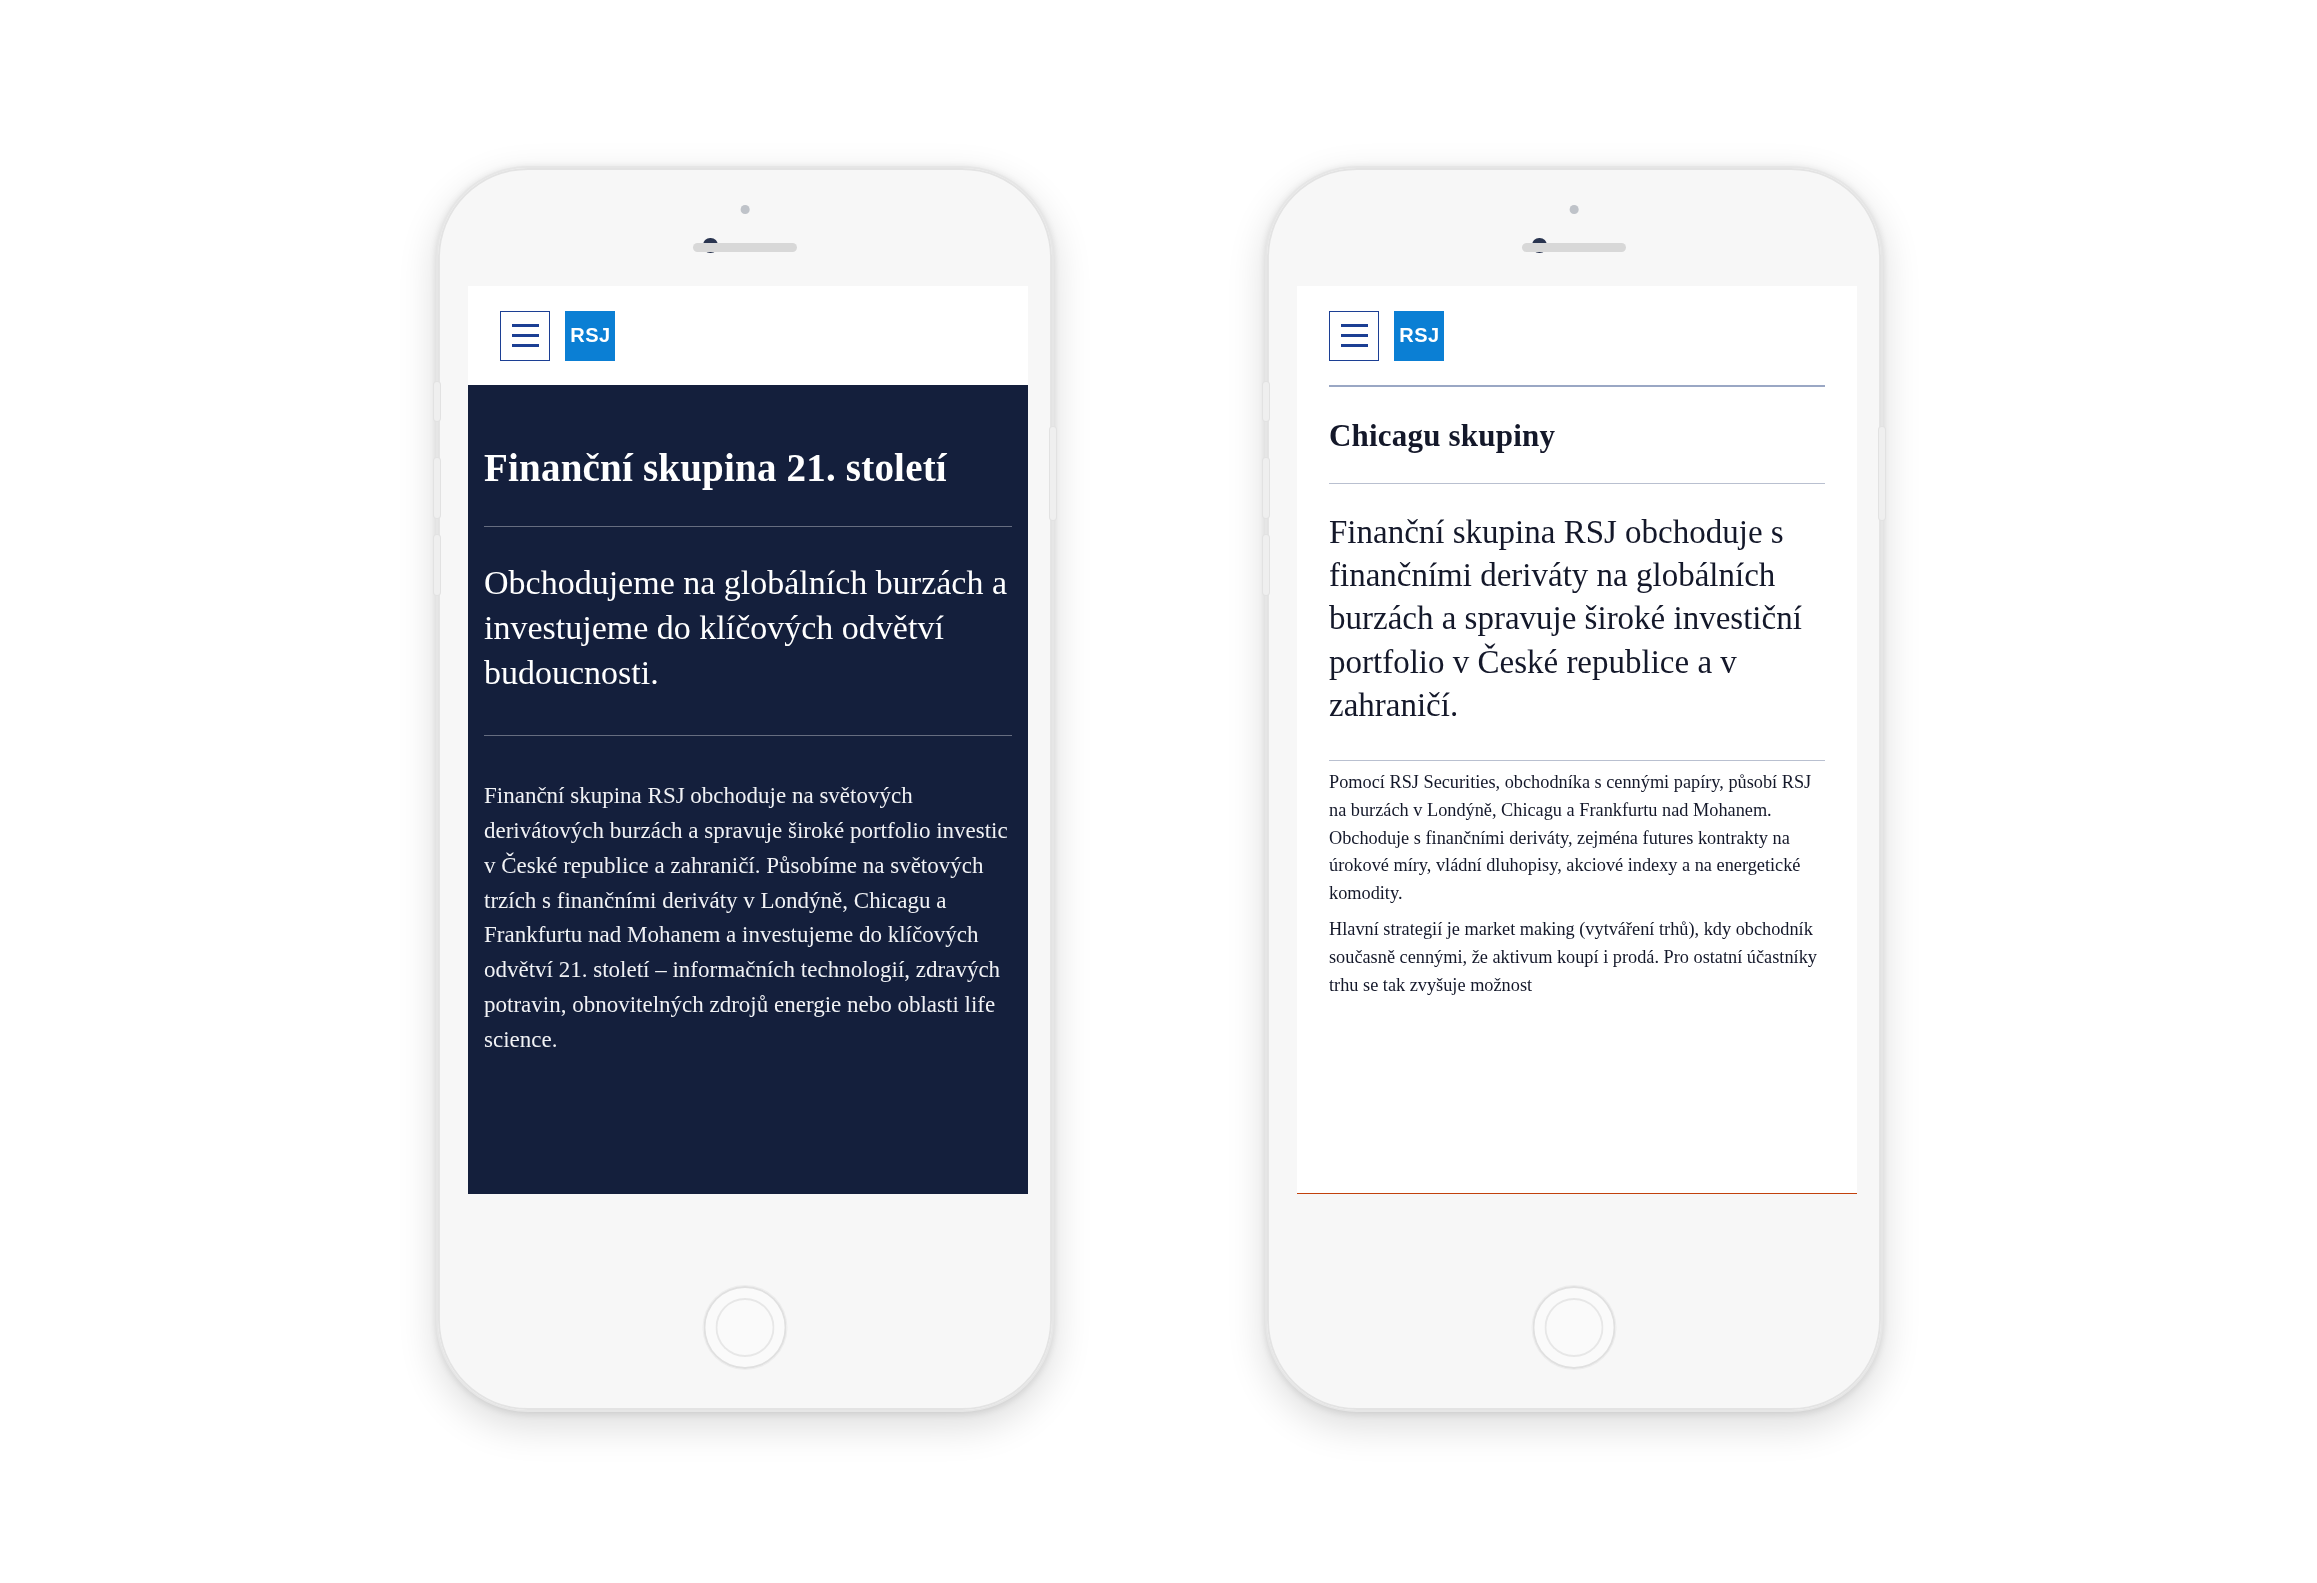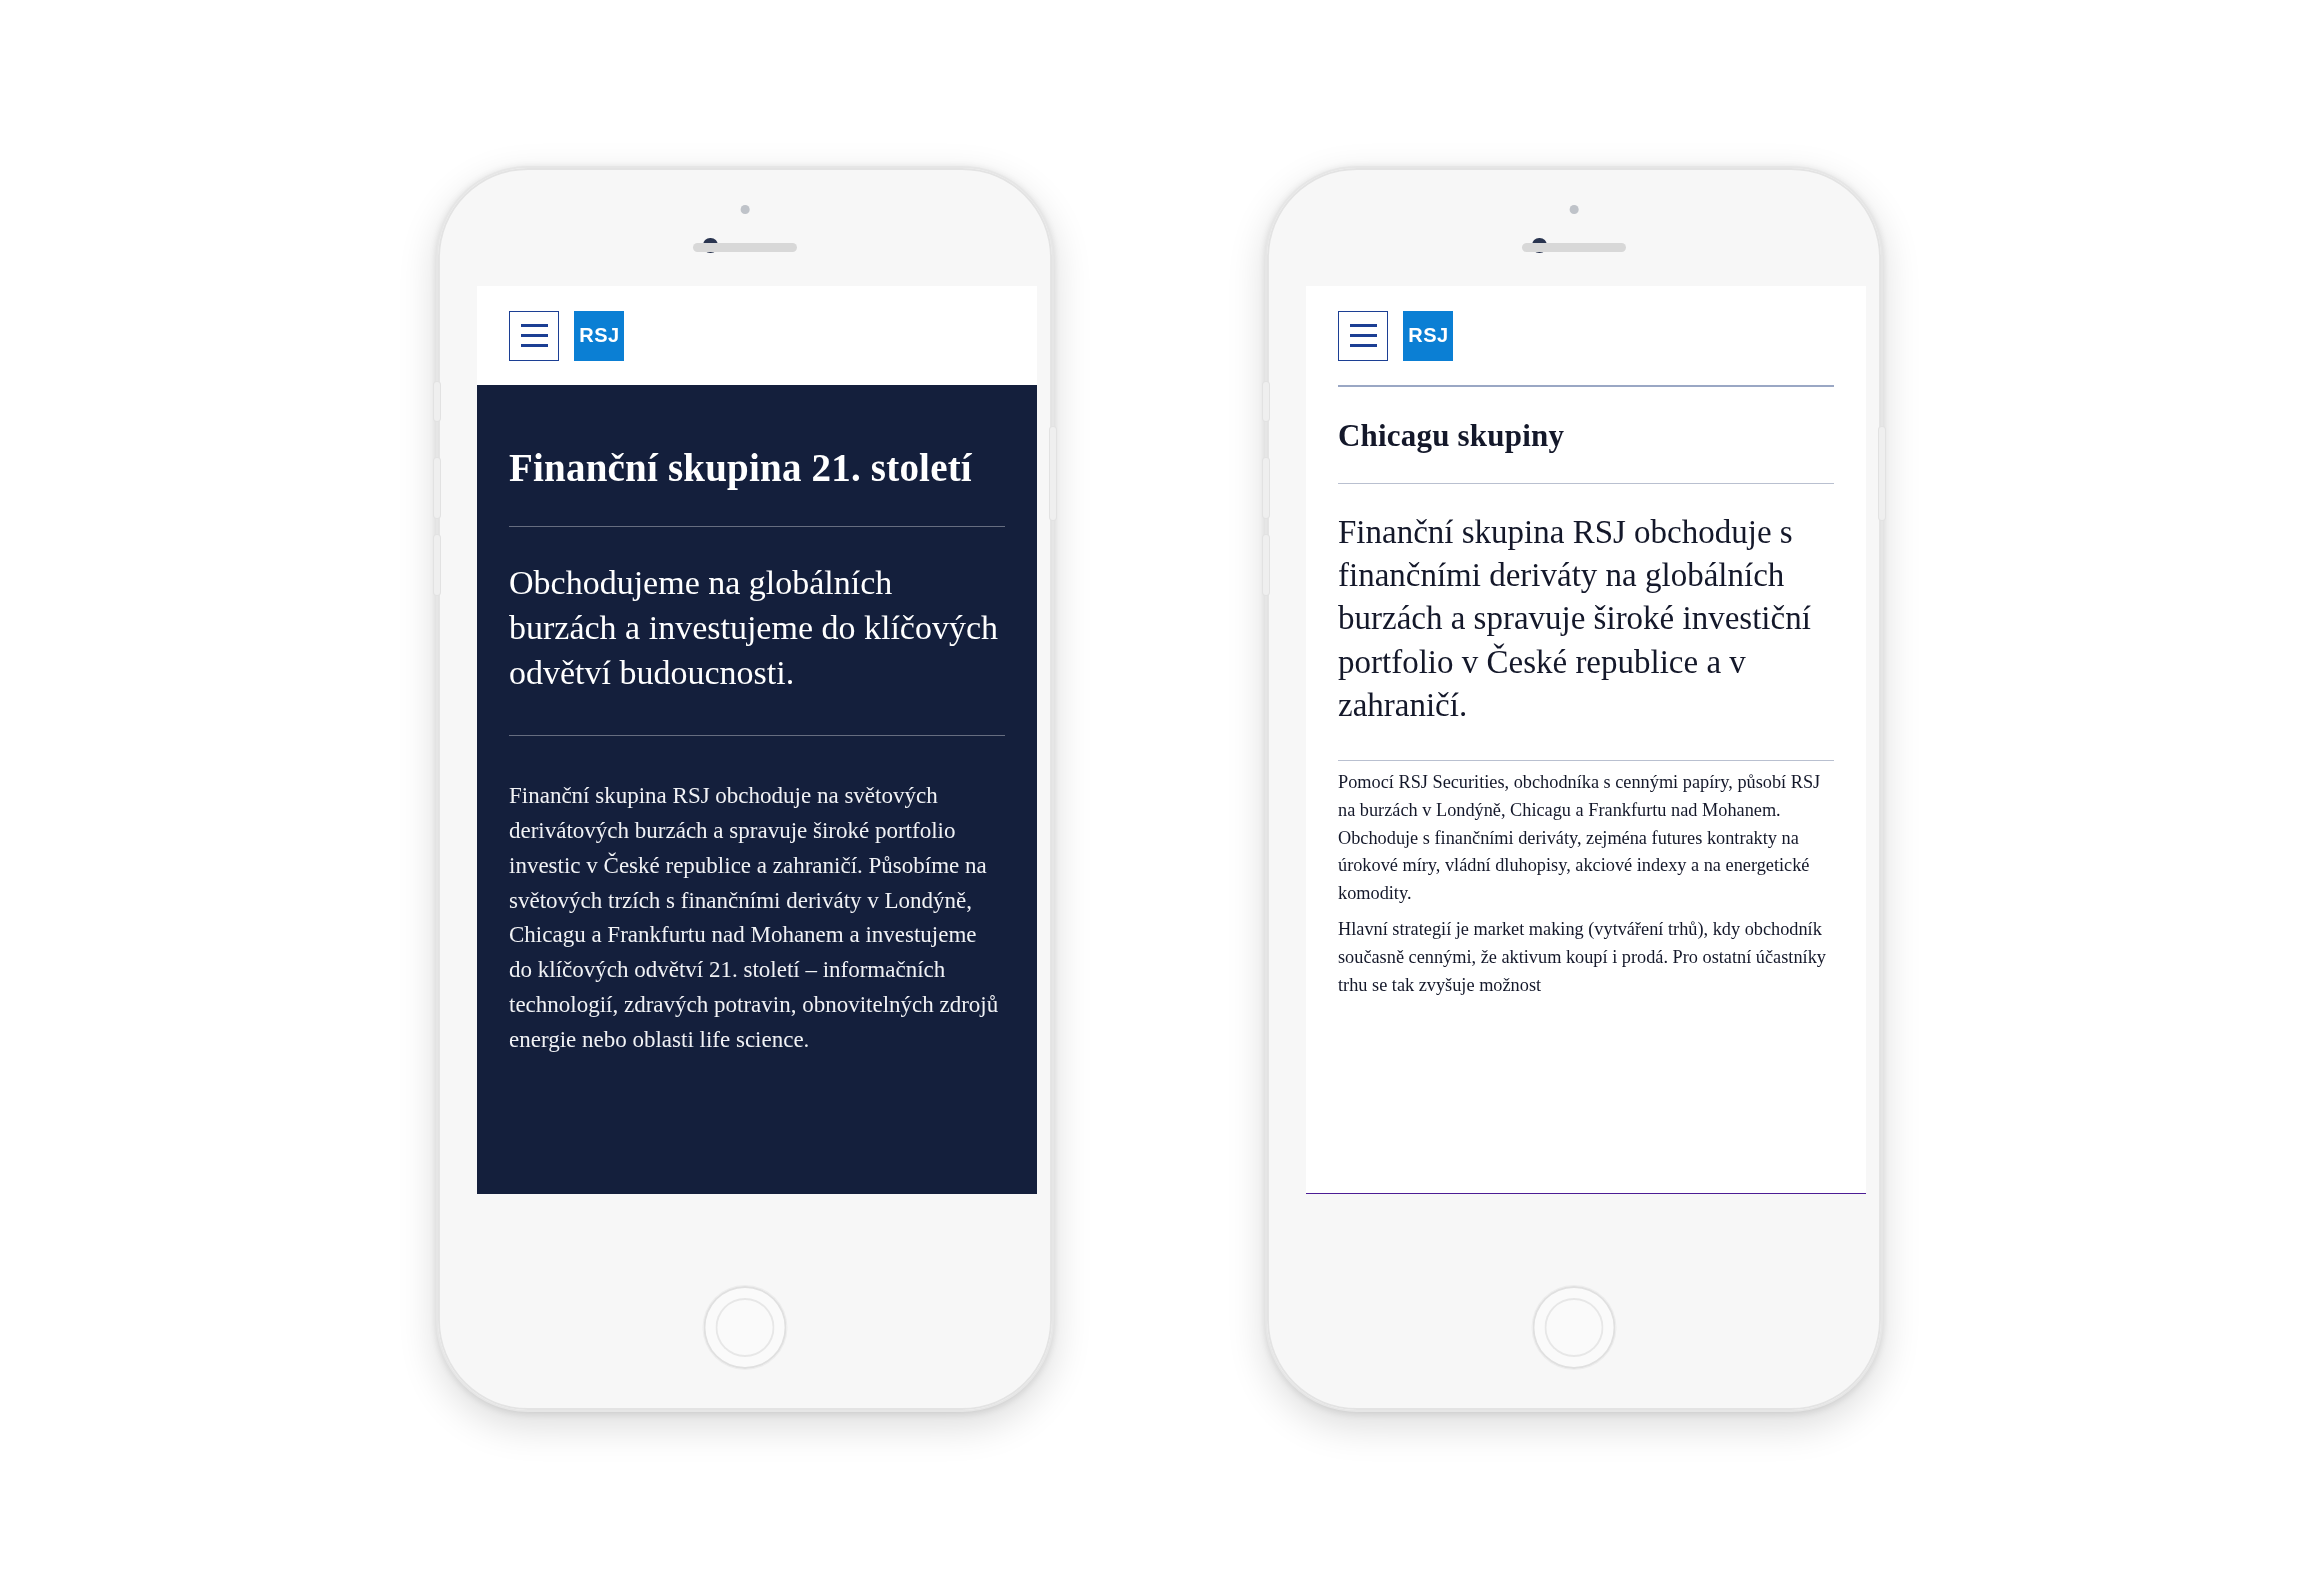--- a/index.html
+++ b/index.html
@@ -97,25 +97,25 @@
     content: "";
     position: absolute;
     inset: 11.6px;
     border-radius: 50%;
     box-shadow: 0 0 0 1.9px #e7e7e7 inset;
   }
 
   
   .screen {
     position: absolute;
-    left: 39px;
+    left: 30px;
     top: 118px;
     width: 560px;
     height: 908px;
-    background: #4c1d95;
+    background: #c2410c;
     overflow: hidden;
   }
 
   
   .navbar {
     height: 99px;
     background: #ffffff;
     display: flex;
     align-items: center;
     padding-left: 32px;
@@ -152,21 +152,21 @@
     font-weight: bold;
     font-size: 20px;
     letter-spacing: 0.5px;
   }
 
   
   .hero {
     background: #141f3c;
     color: #ffffff;
     height: 848px;
-    padding: 0 32px;
+    padding: 0 16px;
     box-sizing: border-box;
   }
   .hero-title {
     font-size: 39px;
     font-weight: bold;
     line-height: 1.18;
     padding-top: 60px;
     margin: 0;
     letter-spacing: 0.2px;
   }

